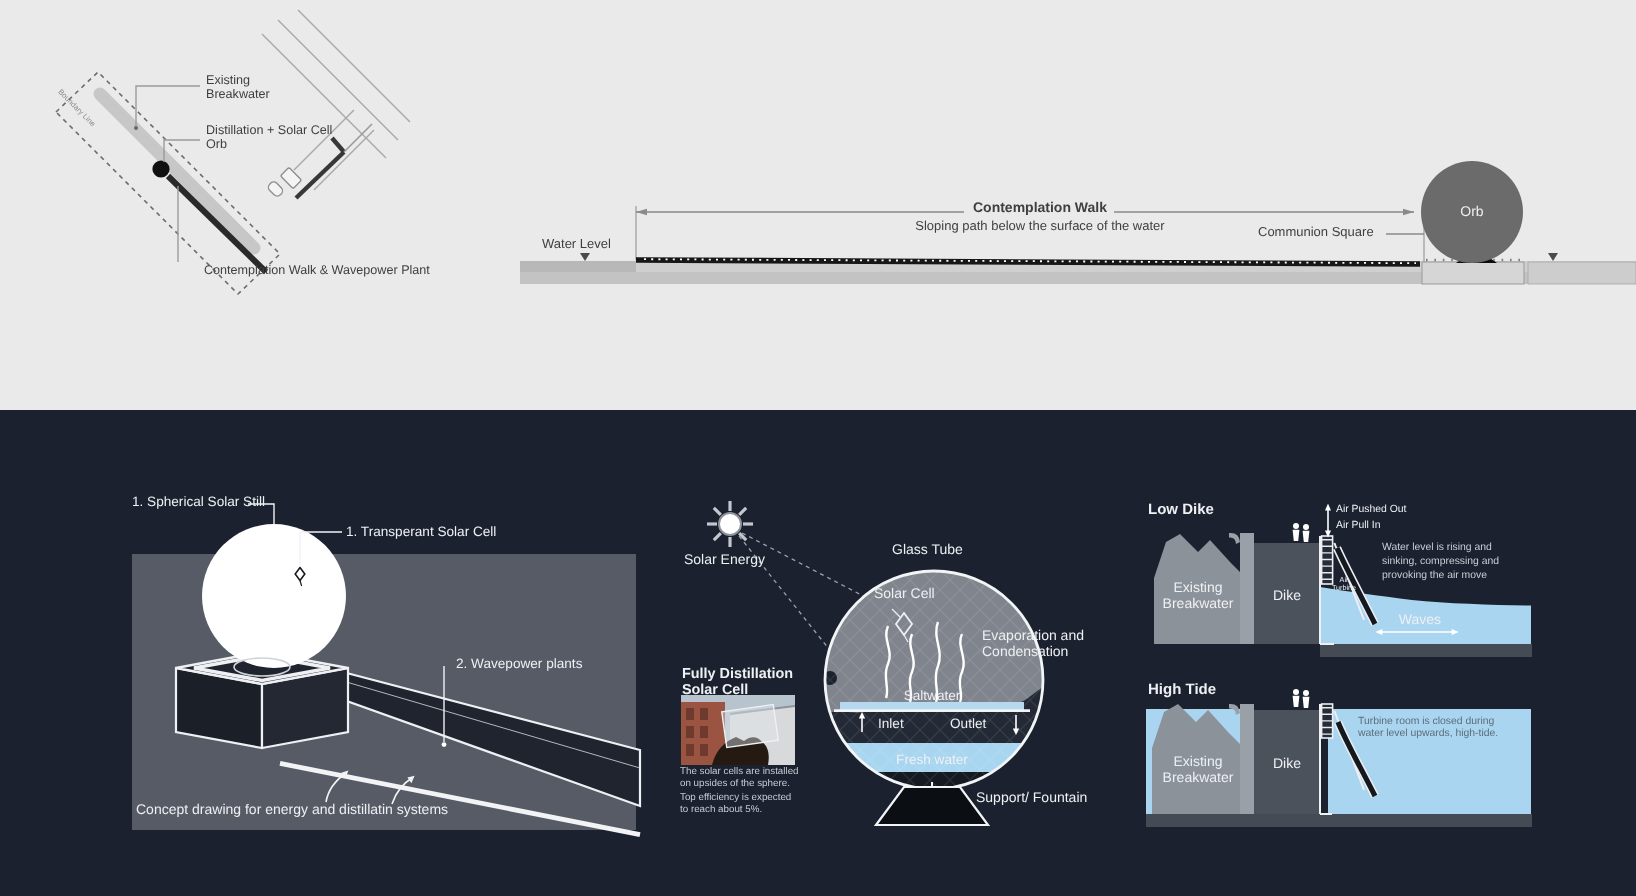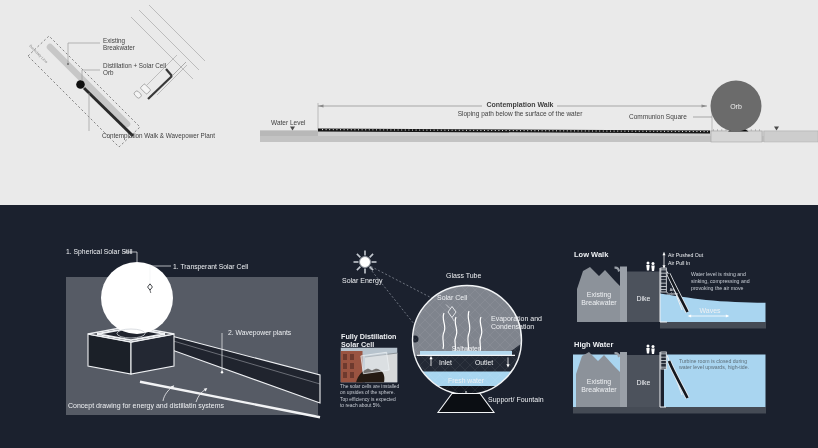--- a/index.html
+++ b/index.html
@@ -305,32 +305,32 @@
   <div class="lbl w" style="left:475px; top:359px; font-size:6.8px;">Outlet</div>
   <div class="lbl w c" style="left:440px; top:376.5px; width:52px; font-size:6.8px;">Fresh water</div>
   <div class="lbl w" style="left:488px; top:395.5px; font-size:7px;">Support/ Fountain</div>
   <div class="lbl w b" style="left:341px; top:332.5px; width:80px; font-size:7.2px;">Fully Distillation
 Solar Cell</div>
   <div class="lbl sm" style="left:340px; top:384px; width:70px; color:#c6cbd3; font-size:4.9px;">The solar cells are installed
 on upsides of the sphere.
 Top efficiency is expected
 to reach about 5%.</div>
 
-  <div class="lbl w b" style="left:574px; top:251px; font-size:7.5px;">Low Walk</div>
+  <div class="lbl w b" style="left:574px; top:251px; font-size:7.5px;">Low Dike</div>
   <div class="lbl w c" style="left:571px; top:291px; width:56px; font-size:7px;">Existing
 Breakwater</div>
   <div class="lbl w c" style="left:627px; top:294.5px; width:33px; font-size:7px;">Dike</div>
   <div class="lbl w sm" style="left:668px; top:251.5px;">Air Pushed Out</div>
   <div class="lbl w sm" style="left:668px; top:259.5px;">Air Pull In</div>
   <div class="lbl w c" style="left:664.5px; top:288px; width:15px; font-size:3.6px; line-height:1.25;">Air
 Turbine</div>
   <div class="lbl w sm" style="left:691px; top:271px; width:70px; color:#c9ced6;">Water level is rising and
 sinking, compressing and
 provoking the air move</div>
   <div class="lbl w c" style="left:695px; top:306.5px; width:30px; font-size:7px;">Waves</div>
 
-  <div class="lbl w b" style="left:574px; top:340.5px; font-size:7.5px;">High Water</div>
+  <div class="lbl w b" style="left:574px; top:340.5px; font-size:7.5px;">High Tide</div>
   <div class="lbl w c" style="left:571px; top:378px; width:56px; font-size:7px;">Existing
 Breakwater</div>
   <div class="lbl w c" style="left:627px; top:378.5px; width:33px; font-size:7px;">Dike</div>
   <div class="lbl sm" style="left:679px; top:357.5px; width:86px; color:#5c6e79;">Turbine room is closed during
 water level upwards, high-tide.</div>
 </div>
 
 </body></html>

